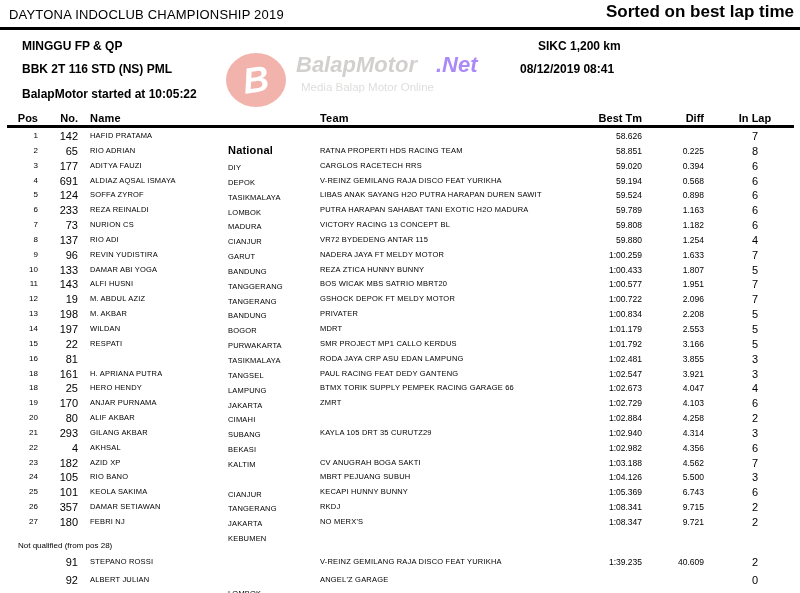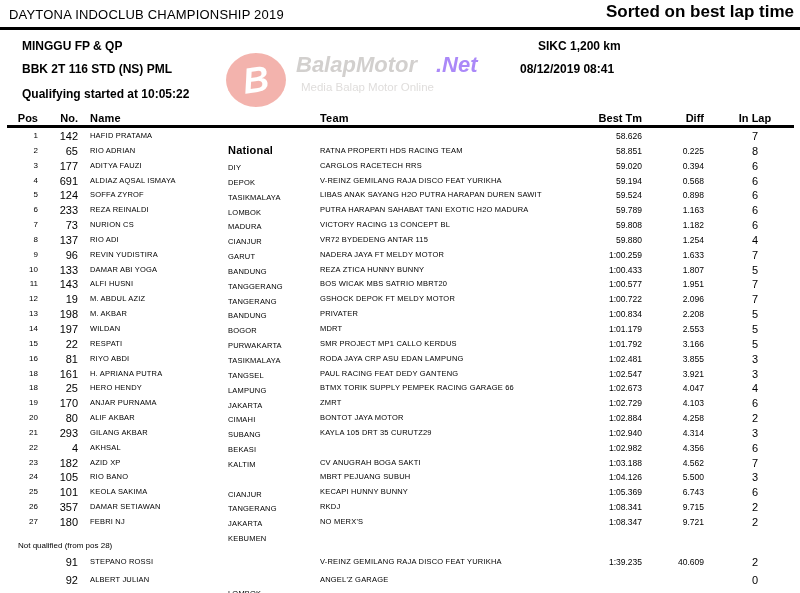--- a/index.html
+++ b/index.html
@@ -58,21 +58,21 @@
 <div class="page">
 
   <div class="title">DAYTONA INDOCLUB CHAMPIONSHIP 2019</div>
   <div class="sorted">Sorted on best lap time</div>
   <div class="rule-top"></div>
 
   <div class="meta m-session">MINGGU FP &amp; QP</div>
   <div class="meta m-track">SIKC 1,200 km</div>
   <div class="meta m-class">BBK 2T 116 STD (NS) PML</div>
   <div class="meta m-datetime">08/12/2019 08:41</div>
-  <div class="meta m-qual">Qualifying started at 10:05:22</div>
+  <div class="meta m-qual">BalapMotor started at 10:05:22</div>
 
   <div class="logo">
     <div class="logo-circle">
       <span class="logo-b">B</span>
     </div>
     <div class="logo-name"><span>BalapMotor</span><span class="logo-net">.Net</span></div>
     <div class="logo-tag">Media Balap Motor Online</div>
   </div>
 
   <div class="thead" id="thead">
@@ -233,21 +233,20 @@
         <span class="cell c-name">RESPATI</span>
         <span class="cell c-nat">TANGSEL</span>
         <span class="cell c-team">SMR PROJECT MP1 CALLO KERDUS</span>
         <span class="cell c-btm">1:01.792</span>
         <span class="cell c-diff">3.166</span>
         <span class="cell c-inlap">5</span>
       </div>
       <div class="row">
         <span class="cell c-pos">16</span>
         <span class="cell c-no">81</span>
-        <span class="cell c-name">RIYO ABDI</span>
         <span class="cell c-nat">LAMPUNG</span>
         <span class="cell c-team">RODA JAYA CRP ASU EDAN LAMPUNG</span>
         <span class="cell c-btm">1:02.481</span>
         <span class="cell c-diff">3.855</span>
         <span class="cell c-inlap">3</span>
       </div>
       <div class="row">
         <span class="cell c-pos">18</span>
         <span class="cell c-no">161</span>
         <span class="cell c-name">H. APRIANA PUTRA</span>
@@ -275,21 +274,20 @@
         <span class="cell c-team">ZMRT</span>
         <span class="cell c-btm">1:02.729</span>
         <span class="cell c-diff">4.103</span>
         <span class="cell c-inlap">6</span>
       </div>
       <div class="row">
         <span class="cell c-pos">20</span>
         <span class="cell c-no">80</span>
         <span class="cell c-name">ALIF AKBAR</span>
         <span class="cell c-nat">BEKASI</span>
-        <span class="cell c-team">BONTOT JAYA MOTOR</span>
         <span class="cell c-btm">1:02.884</span>
         <span class="cell c-diff">4.258</span>
         <span class="cell c-inlap">2</span>
       </div>
       <div class="row">
         <span class="cell c-pos">21</span>
         <span class="cell c-no">293</span>
         <span class="cell c-name">GILANG AKBAR</span>
         <span class="cell c-nat">KALTIM</span>
         <span class="cell c-team">KAYLA 105 DRT 35 CURUTZ29</span>

